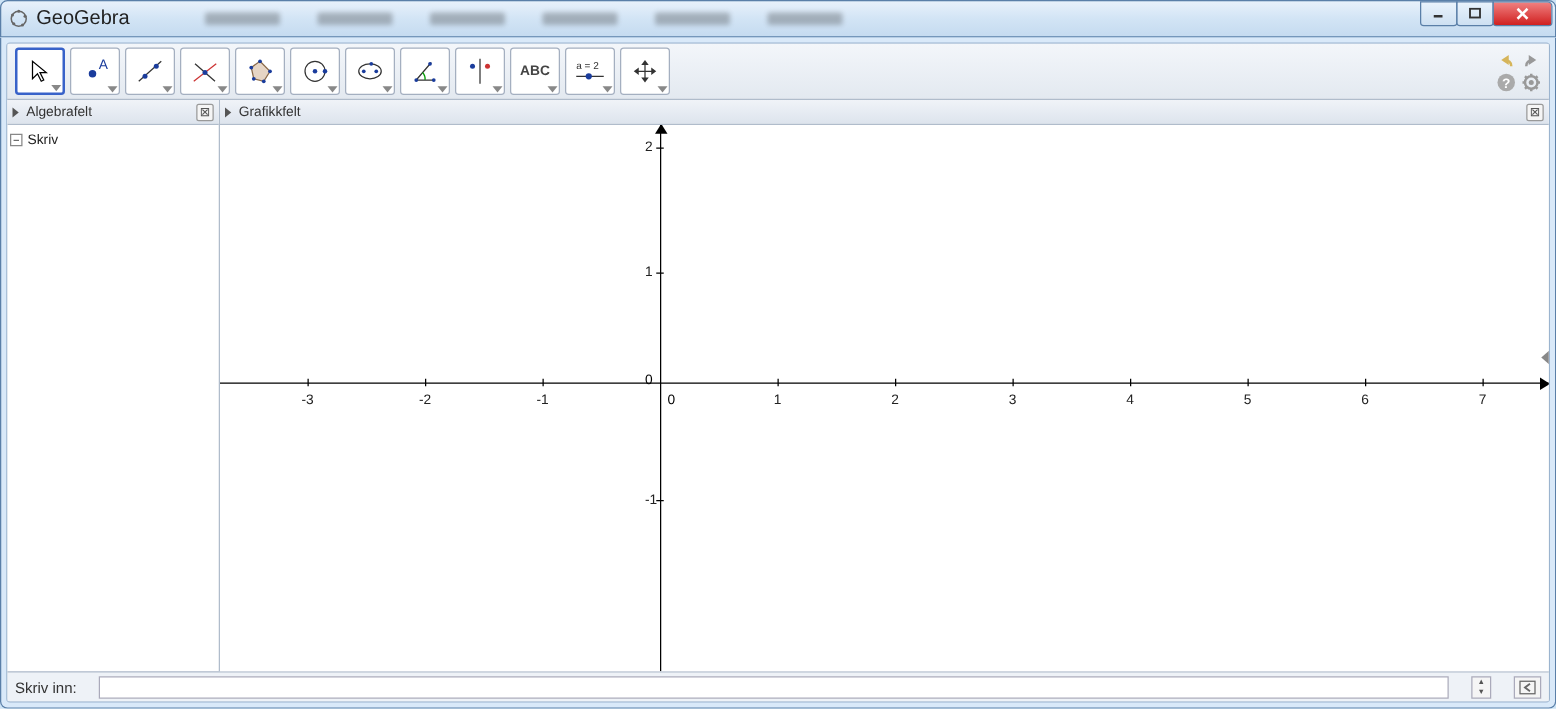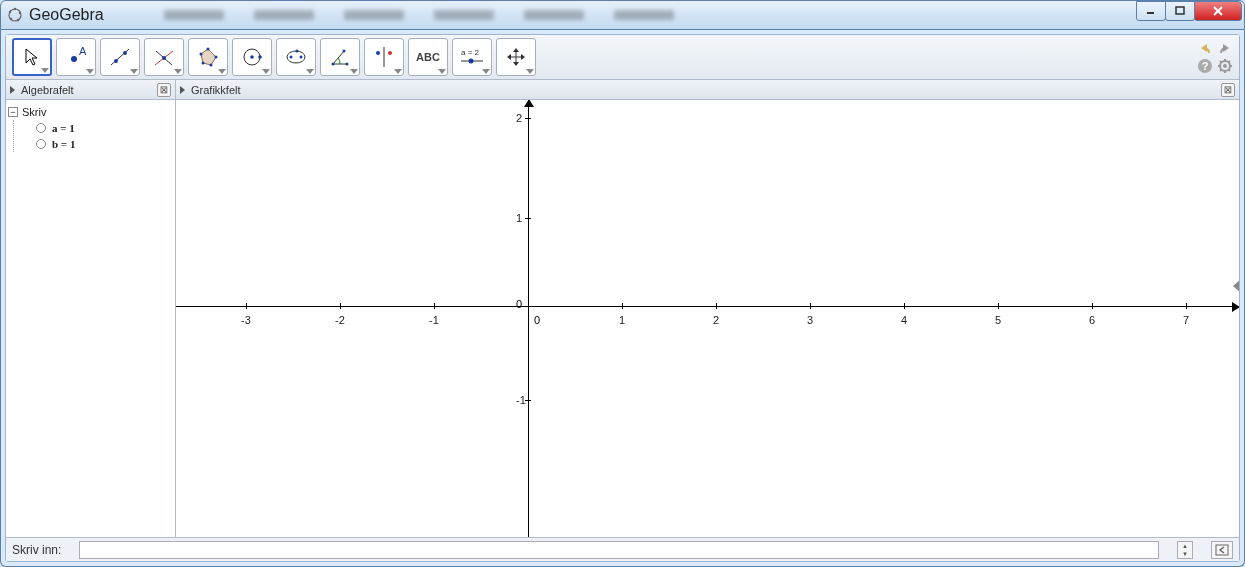--- a/index.html
+++ b/index.html
@@ -384,30 +384,20 @@
       <div class="algebra-panel">
         <div class="panel-header">
           <span class="triangle"></span>
           <span>Algebrafelt</span>
           <span class="close-x">⊠</span>
         </div>
         <div class="algebra-content">
           <div class="tree-row">
             <span class="tree-toggle">−</span>
             <span class="tree-label">Skriv</span>
-          </div>
-          <div style="border-left:1px dotted #aaa; margin-left:5px;">
-            <div class="tree-child">
-              <span class="radio"></span>
-              <span class="child-label">a = 1</span>
-            </div>
-            <div class="tree-child">
-              <span class="radio"></span>
-              <span class="child-label">b = 1</span>
-            </div>
           </div>
         </div>
       </div>
 
       <div class="graphics-panel">
         <div class="panel-header">
           <span class="triangle"></span>
           <span>Grafikkfelt</span>
           <span class="close-x">⊠</span>
         </div>

